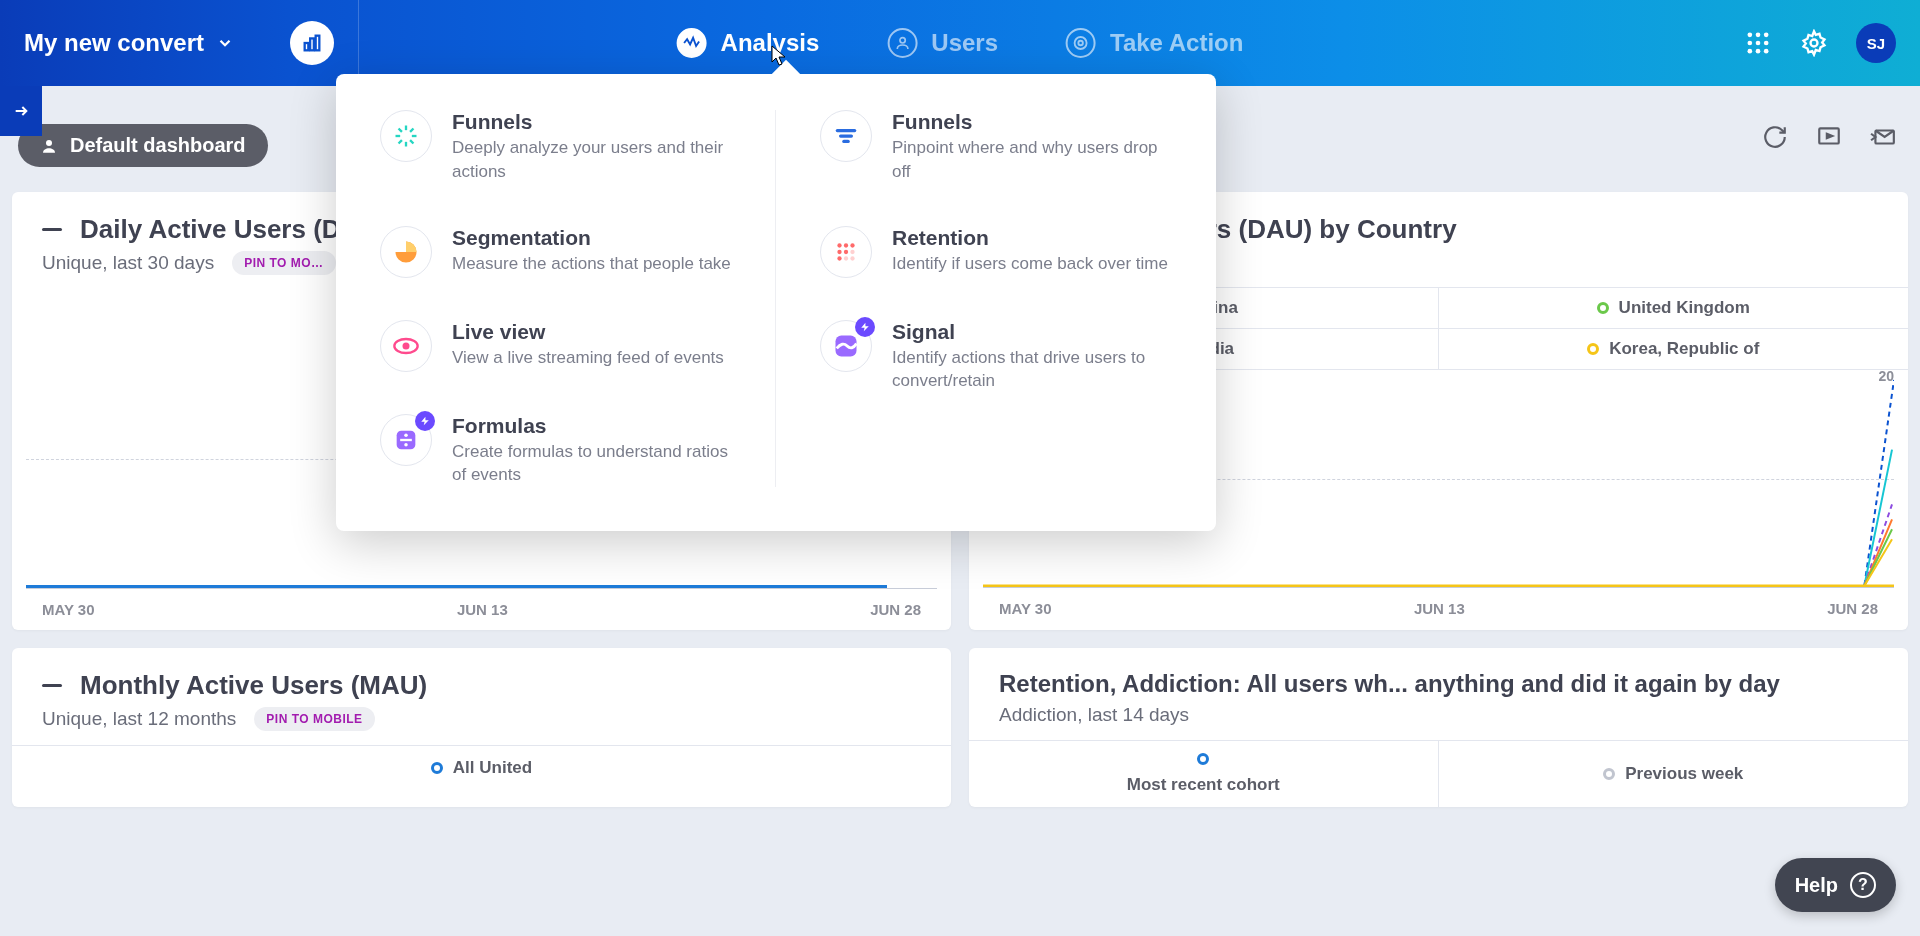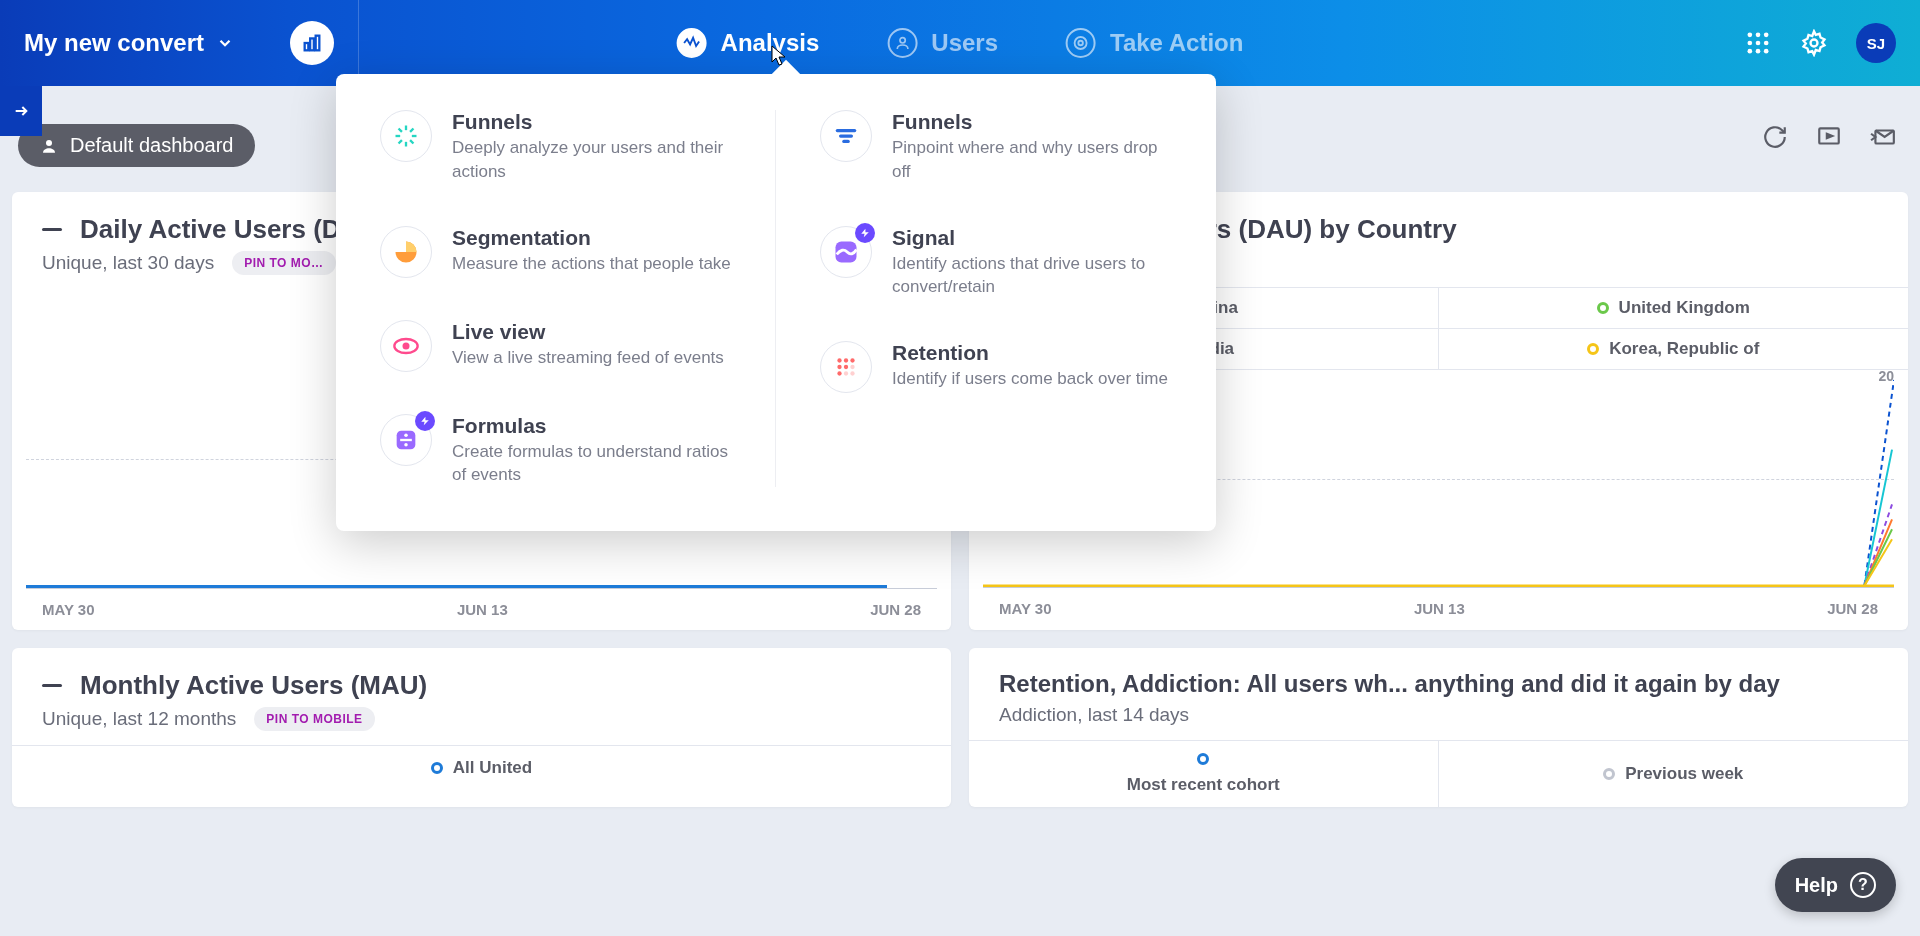--- a/index.html
+++ b/index.html
@@ -20,21 +20,21 @@
 .nav-item.active .nav-icon-circle svg { stroke: #0a52d0; }
 .header-right { margin-left: auto; display: flex; align-items: center; gap: 28px; }
 .apps-icon, .gear-icon { width: 28px; height: 28px; cursor: pointer; }
 .avatar { width: 40px; height: 40px; border-radius: 50%; background: #0a3cb8; color: #fff; display: flex; align-items: center; justify-content: center; font-size: 15px; font-weight: 600; cursor: pointer; }
 
 
 .collapse-tab { position: absolute; top: 86px; left: 0; width: 42px; height: 50px; background: #0a3cb8; display: flex; align-items: center; justify-content: center; cursor: pointer; z-index: 5; }
 
 
 .toolbar-row { height: 106px; display: flex; align-items: flex-start; padding: 24px 24px 0 18px; }
-.pill-button { background: #5b5d67; color: #fff; border-radius: 24px; padding: 10px 22px; display: inline-flex; align-items: center; gap: 12px; font-size: 20px; font-weight: 400; cursor: pointer; margin-top: 14px; }
+.pill-button { background: #5b5d67; color: #fff; border-radius: 24px; padding: 10px 22px; display: inline-flex; align-items: center; gap: 12px; font-size: 20px; font-weight: 700; cursor: pointer; margin-top: 14px; }
 .toolbar-right { margin-left: auto; display: flex; align-items: center; gap: 28px; padding-top: 14px; }
 .toolbar-right svg { width: 26px; height: 26px; cursor: pointer; }
 
 
 .dashboard { padding: 0 12px; display: flex; gap: 18px; flex-wrap: wrap; }
 .card { background: #fff; border-radius: 6px; flex: 1 1 calc(50% - 18px); min-height: 420px; position: relative; overflow: hidden; box-shadow: 0 1px 3px rgba(0,0,0,0.04); }
 .card-header { padding: 22px 30px 14px 30px; }
 .card-title { font-size: 26px; font-weight: 700; color: #3f4251; display: flex; align-items: center; gap: 18px; }
 .card-title .collapse-ind { width: 20px; height: 3px; background: #3f4251; border-radius: 2px; flex-shrink: 0; }
 .card-sub-row { display: flex; align-items: center; gap: 18px; margin-top: 6px; }
@@ -362,54 +362,54 @@
             <line x1="10" y1="17" x2="14" y2="17"></line>
           </svg>
       </div>
       <div class="dd-text">
           <div class="dd-title">Funnels</div>
           <div class="dd-desc">Pinpoint where and why users drop off</div>
         </div>
     </div>
     <div class="dd-item">
       <div class="dd-icon-circle">
-        <svg width="28" height="28" viewBox="0 0 24 24">
-            <rect x="3" y="3" width="18" height="18" rx="5" fill="#9a6aff"></rect>
-            <path d="M4 14 Q9 8 13 12 Q17 16 21 10" fill="none" stroke="#fff" stroke-width="2.5"></path>
-          </svg>
-        <div class="dd-badge">
-            <svg width="10" height="10" viewBox="0 0 24 24" fill="#fff">
-              <polygon points="13 2 3 14 11 14 9 22 21 10 13 10"></polygon>
-            </svg>
-          </div>
-      </div>
-      <div class="dd-text">
-          <div class="dd-title">Signal</div>
-          <div class="dd-desc">Identify actions that drive users to convert/retain</div>
-        </div>
-    </div>
-    <div class="dd-item">
-      <div class="dd-icon-circle">
         <svg width="26" height="26" viewBox="0 0 24 24">
             <circle cx="6" cy="6" r="2" fill="#ff6a6a"></circle>
             <circle cx="12" cy="6" r="2" fill="#ff6a6a"></circle>
             <circle cx="18" cy="6" r="2" fill="#ff6a6a"></circle>
             <circle cx="6" cy="12" r="2" fill="#ff6a6a"></circle>
             <circle cx="12" cy="12" r="2" fill="#ff6a6a"></circle>
             <circle cx="18" cy="12" r="2" fill="#ffd0d0"></circle>
             <circle cx="6" cy="18" r="2" fill="#ff6a6a"></circle>
             <circle cx="12" cy="18" r="2" fill="#ffd0d0"></circle>
             <circle cx="18" cy="18" r="2" fill="#ffd0d0"></circle>
           </svg>
       </div>
       <div class="dd-text">
           <div class="dd-title">Retention</div>
           <div class="dd-desc">Identify if users come back over time</div>
         </div>
     </div>
+    <div class="dd-item">
+      <div class="dd-icon-circle">
+        <svg width="28" height="28" viewBox="0 0 24 24">
+            <rect x="3" y="3" width="18" height="18" rx="5" fill="#9a6aff"></rect>
+            <path d="M4 14 Q9 8 13 12 Q17 16 21 10" fill="none" stroke="#fff" stroke-width="2.5"></path>
+          </svg>
+        <div class="dd-badge">
+            <svg width="10" height="10" viewBox="0 0 24 24" fill="#fff">
+              <polygon points="13 2 3 14 11 14 9 22 21 10 13 10"></polygon>
+            </svg>
+          </div>
+      </div>
+      <div class="dd-text">
+          <div class="dd-title">Signal</div>
+          <div class="dd-desc">Identify actions that drive users to convert/retain</div>
+        </div>
+    </div>
   </div>
 </div>
 
 <svg class="cursor-fake" width="20" height="24" viewBox="0 0 20 24">
     <path d="M2 2 L2 18 L6 14 L9 21 L12 20 L9 13 L15 13 Z" fill="#fff" stroke="#000" stroke-width="1"></path>
   </svg>
 
 <div class="help-float">
   <span>Help</span>
   <span class="help-q">?</span>

